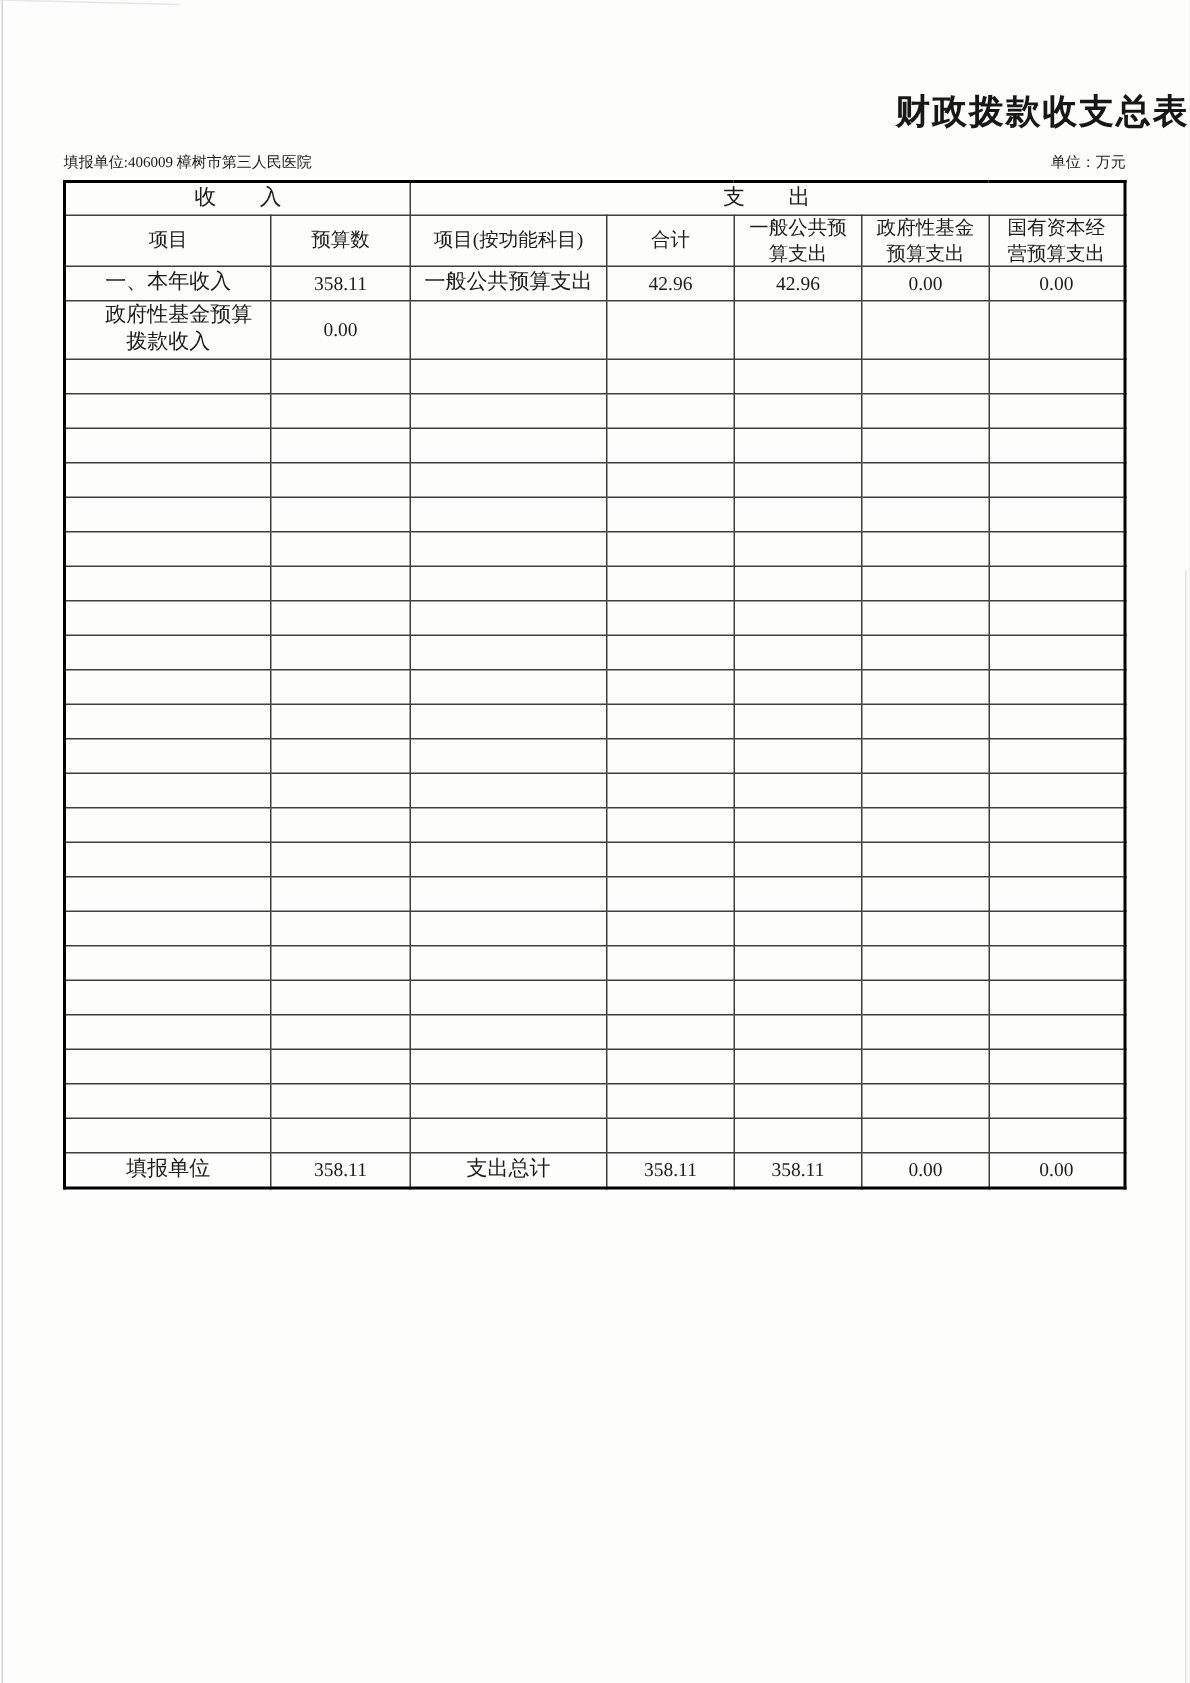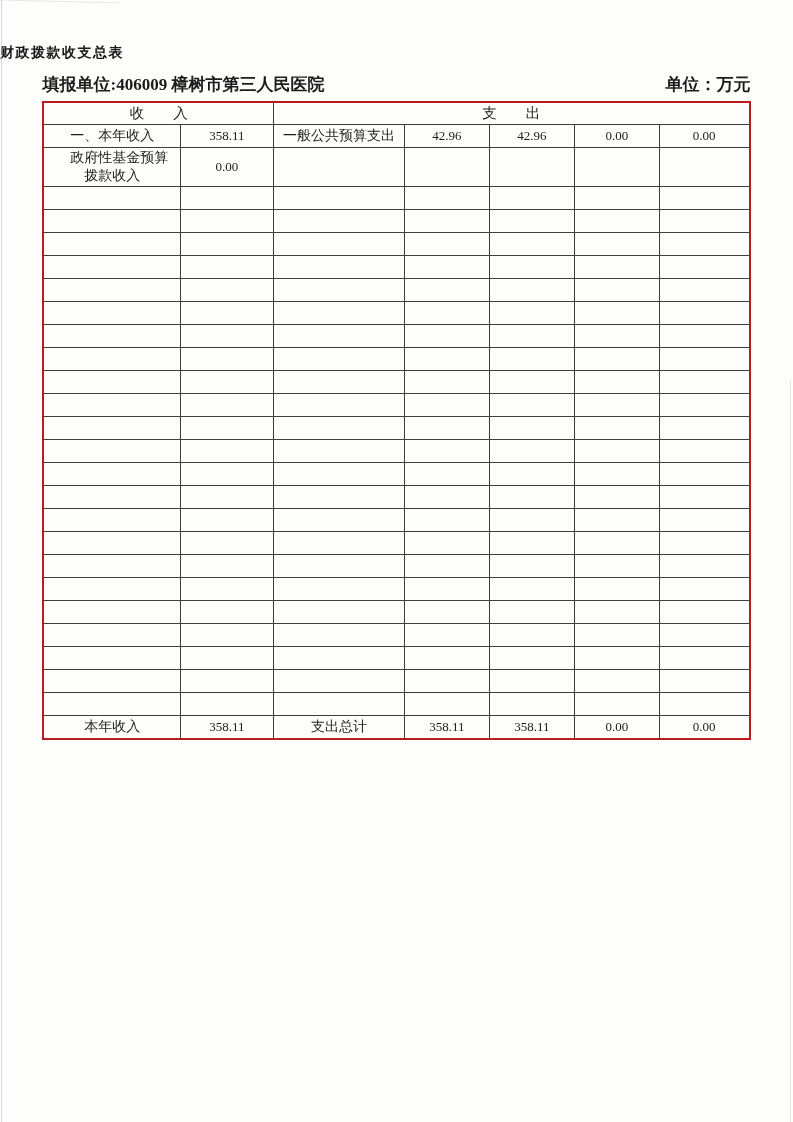--- a/index.html
+++ b/index.html
@@ -24,44 +24,43 @@
     position:absolute; right:2px; top:380px; bottom:0; width:1px;
     background:#c6cdd1; opacity:.5;
   }
   .edge-top {
     position:absolute; left:0; top:1px; width:120px; height:1px;
     background:#cdd3d6; opacity:.5; transform:rotate(1.5deg);
   }
 
   .title {
     margin:0;
-    padding-top:44px;
-    text-align:left;
-    font-size:14px;
+    padding-top:59px;
+    text-align:right;
+    font-size:23px;
     font-weight:700;
     letter-spacing:1.5px;
     color:#171717;
   }
   .meta-row {
     width:708px;
     margin:11px auto 0 auto;
     display:flex;
     justify-content:space-between;
     align-items:flex-end;
-    font-size:17px;
+    font-size:10px;
     color:#1b1b1b;
-    font-weight:bold;
   }
 
   table.budget {
     width:706px;
     margin:5px auto 0 auto;
     border-collapse:collapse;
     table-layout:fixed;
-    border:2px solid #b91c1c;
+    border:2px solid #000000;
   }
   table.budget th, table.budget td {
     border:1px solid #3e3e3e;
     font-weight:normal;
     text-align:center;
     vertical-align:middle;
     overflow:hidden;
     line-height:1.28;
     color:#1c1c1c;
   }
@@ -124,20 +123,29 @@
       <col style="width:85px">
         <col style="width:85px">
         <col style="width:85px">
         <col style="width:90px">
     </colgroup>
     <thead>
       <tr class="group-row">
         <th colspan="2">收　　入</th>
         <th colspan="5">支　　出</th>
       </tr>
+      <tr class="col-row">
+        <th>项目</th>
+        <th>预算数</th>
+        <th>项目(按功能科目)</th>
+        <th>合计</th>
+        <th>一般公共预算支出</th>
+        <th>政府性基金预算支出</th>
+        <th>国有资本经营预算支出</th>
+      </tr>
     </thead>
     <tbody id="table-body">
         <tr>
           <td class="a-left">一、本年收入</td>
           <td>358.11</td>
           <td>一般公共预算支出</td>
           <td>42.96</td>
           <td>42.96</td>
           <td>0.00</td>
           <td>0.00</td>
@@ -352,21 +360,21 @@
         <tr>
           <td class="a-left"></td>
           <td></td>
           <td></td>
           <td></td>
           <td></td>
           <td></td>
           <td></td>
         </tr>
         <tr>
-          <td class="a-center">本年收入</td>
+          <td class="a-center">填报单位</td>
           <td>358.11</td>
           <td>支出总计</td>
           <td>358.11</td>
           <td>358.11</td>
           <td>0.00</td>
           <td>0.00</td>
         </tr>
       </tbody>
   </table>
 </div>

